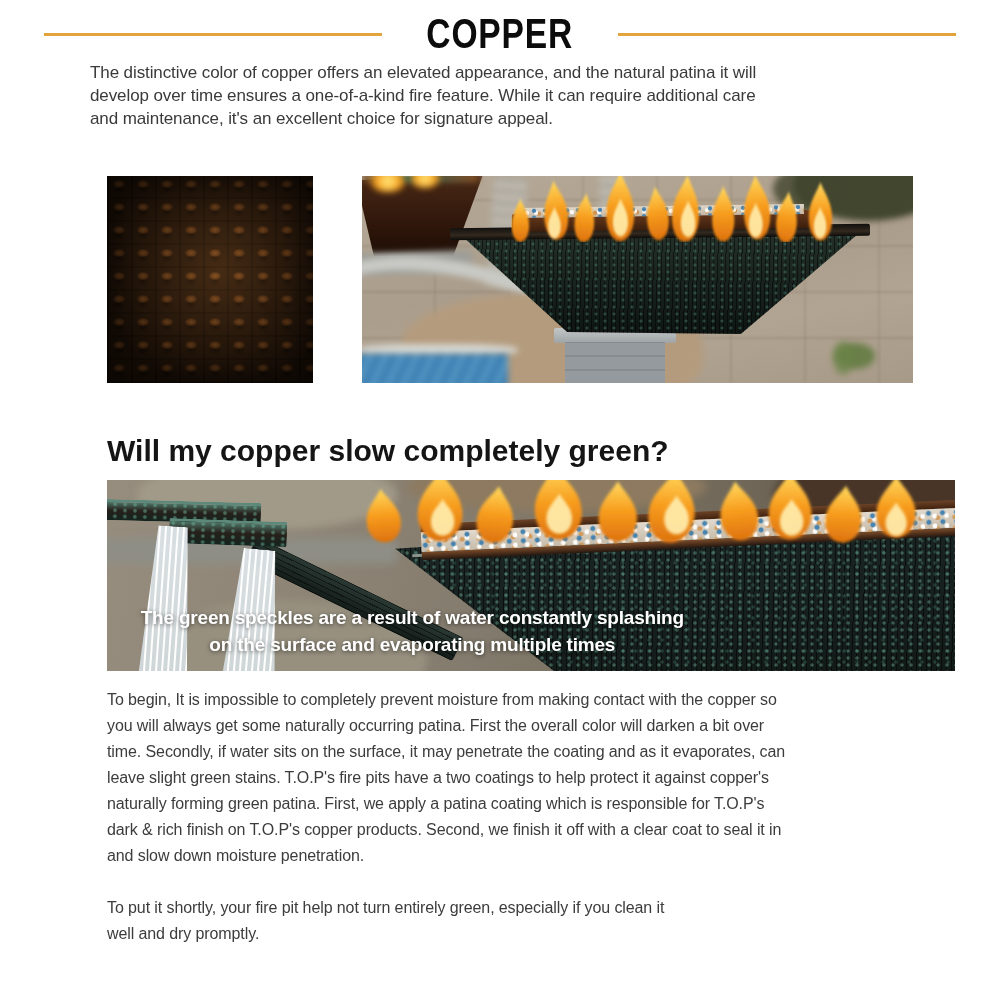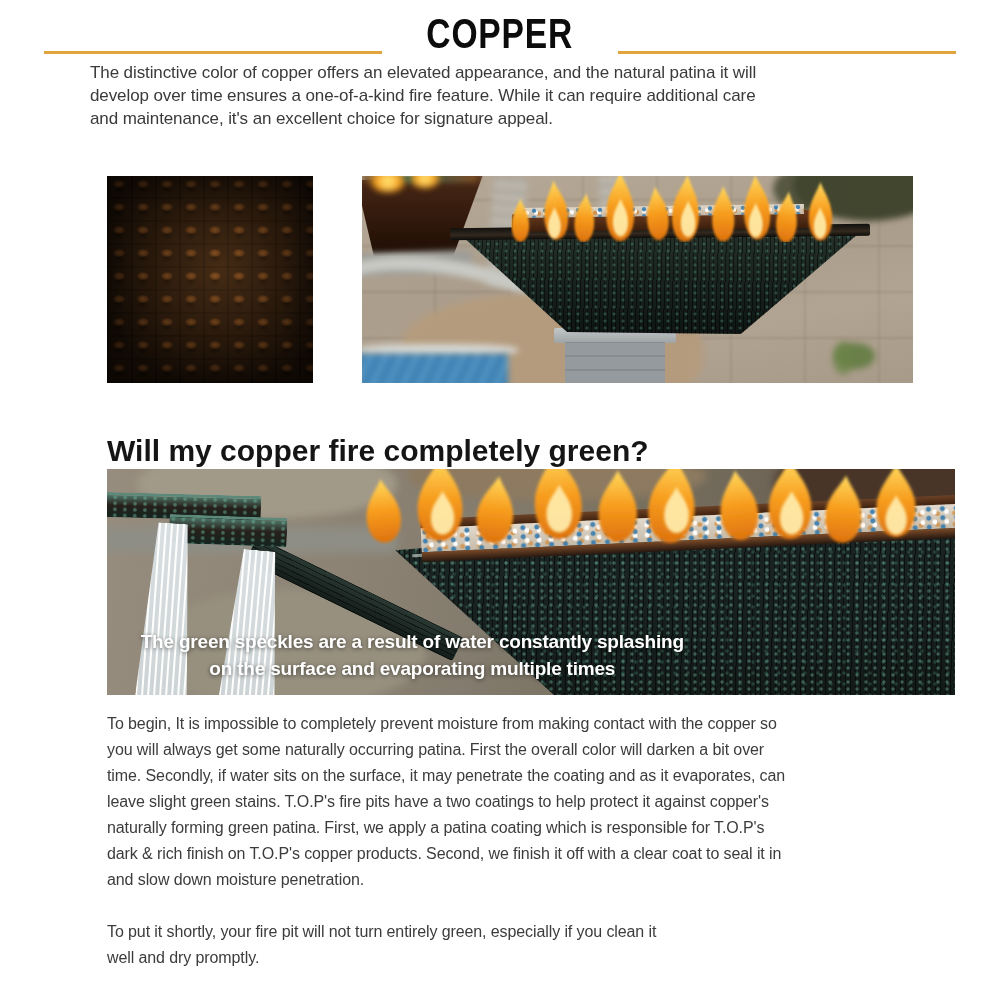--- a/index.html
+++ b/index.html
@@ -1,20 +1,20 @@
 <!DOCTYPE html>
 <html style="--accent: #E2A43C;"><head>
 <meta charset="utf-8">
 <style>
   * { margin:0; padding:0; box-sizing:border-box; }
   html,body { width:1000px; background:#fff; font-family:"Liberation Sans","DejaVu Sans",sans-serif; }
   body { height:1000px; overflow:hidden; color:#3d3d3d; }
 
   
-  .title-row { display:flex; align-items:flex-end; margin:14px 44px 0 44px; }
+  .title-row { display:flex; align-items:center; margin:14px 44px 0 44px; }
   .rule { flex:1; height:3px; background:var(--accent,#e2a43c); }
   h1.title {
     font-size:42px; line-height:40px; font-weight:800; color:#0c0c0c;
     letter-spacing:1px; margin:0 26px; transform:scaleX(0.8);
   }
   .intro {
     margin:7px auto 0 auto; width:820px; white-space:pre-line;
     font-size:17px; line-height:23px; color:#3a3a3a; letter-spacing:-0.1px;
   }
 
@@ -82,21 +82,21 @@
   .glass-strip { position:absolute; left:158px; top:30px; width:284px; height:10px; transform:rotate(-0.8deg);
     background:
       radial-gradient(circle at 3px 3px, rgba(63,127,174,.95) 0 1.6px, transparent 2.6px),
       radial-gradient(circle at 7px 5px, rgba(255,255,255,.95) 0 1.6px, transparent 2.6px),
       radial-gradient(circle at 5px 6px, rgba(205,140,70,.9) 0 1.6px, transparent 2.6px),
       linear-gradient(180deg,#e0d7c9,#c2b6a5); background-size:11px 7px,9px 8px,14px 9px,100% 100%; }
 
   h2.question { margin-top:50px; font-size:30px; line-height:36px; font-weight:700; color:#151515; letter-spacing:0; }
 
   
-  figure.patina { position:relative; width:848px; height:226px; overflow:hidden;
+  figure.patina { position:relative; margin-top:11px; width:848px; height:191px; overflow:hidden;
     background:linear-gradient(100deg,#978d7e 0%,#8d8375 28%,#837b6d 45%,#78705f 60%,#6e6557 75%); }
   .patina .blur { filter:blur(4px); position:absolute; }
   .p-fence { left:-10px; top:58px; width:300px; height:26px; background:#8e8e86; border-radius:6px; }
   .p-blob1 { left:30px; top:-20px; width:260px; height:70px; background:#a29a89; border-radius:50%; }
   .p-blob2 { left:40px; top:120px; width:280px; height:120px; background:#97907f; border-radius:50%; }
   .p-dark-tr { right:-40px; top:-30px; width:220px; height:90px; background:#483528; border-radius:50%; }
   .p-tan-top { left:300px; top:-18px; width:300px; height:50px; background:#8d7a60; border-radius:50%; }
   .p-wall { position:absolute; inset:0;
     background:
       radial-gradient(circle at 3px 3px, rgba(120,190,165,.4) 0 1.2px, transparent 2.2px),
@@ -218,21 +218,21 @@
             <use href="#f1" transform="translate(50,30) scale(0.4)"></use>
             <use href="#f1" transform="translate(136,22) scale(0.48)"></use>
             <use href="#f1" transform="translate(226,24) scale(0.46)"></use>
             <use href="#f1" transform="translate(316,26) scale(0.44)"></use>
             <use href="#f1" transform="translate(402,30) scale(0.4)"></use>
           </g>
         </svg>
       </div>
     </div>
 
-    <h2 class="question">Will my copper fire completely green?</h2>
+    <h2 class="question">Will my copper slow completely green?</h2>
 
     <figure class="photo patina">
       <div class="blur p-blob1"></div>
       <div class="blur p-fence"></div>
       <div class="blur p-blob2"></div>
       <div class="blur p-tan-top"></div>
       <div class="blur p-dark-tr"></div>
       <div class="p-wall"></div>
       <div class="p-wall-edge"></div>
       <div class="p-trough">
@@ -281,17 +281,17 @@
 on the surface and evaporating multiple times</figcaption>
     </figure>
 
     <p class="body first">To begin, It is impossible to completely prevent moisture from making contact with the copper so
 you will always get some naturally occurring patina. First the overall color will darken a bit over
 time. Secondly, if water sits on the surface, it may penetrate the coating and as it evaporates, can
 leave slight green stains. T.O.P's fire pits have a two coatings to help protect it against copper's
 naturally forming green patina. First, we apply a patina coating which is responsible for T.O.P's
 dark &amp; rich finish on T.O.P's copper products. Second, we finish it off with a clear coat to seal it in
 and slow down moisture penetration.</p>
-    <p class="body second">To put it shortly, your fire pit will not turn entirely green, especially if you clean it
+    <p class="body second">To put it shortly, your fire pit help not turn entirely green, especially if you clean it
 well and dry promptly.</p>
 
   </div>
 </div>
 
 </body></html>

